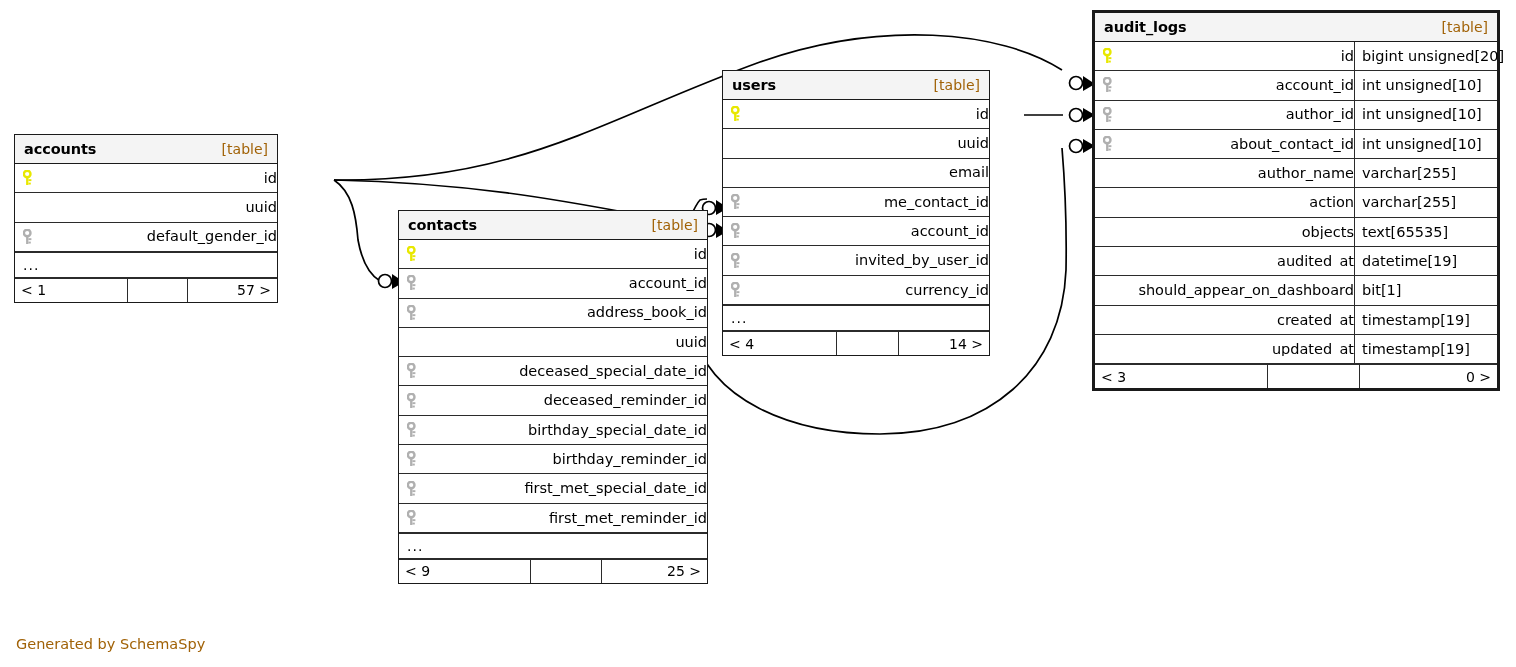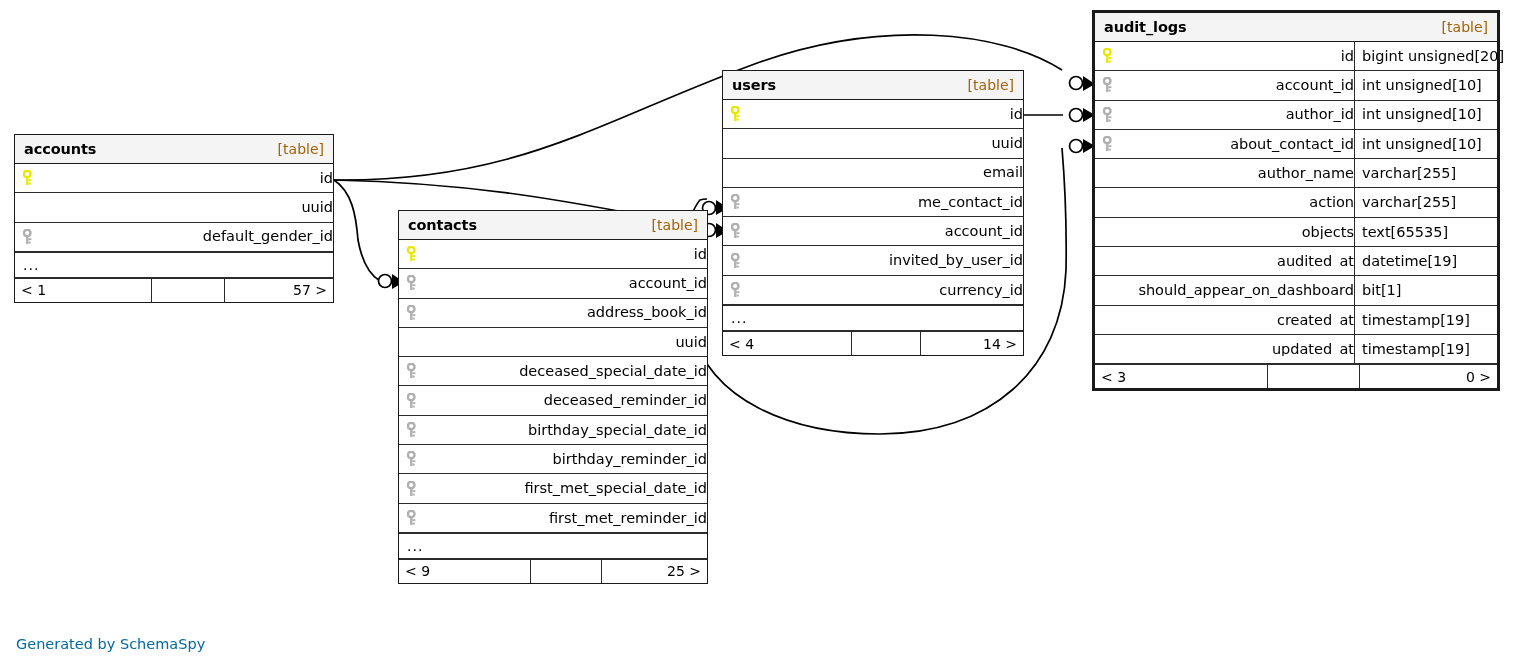--- a/index.html
+++ b/index.html
@@ -136,21 +136,21 @@
   }
   .footer-cell.fc-left  { flex: 0 0 43%; justify-content: flex-start; }
   .footer-cell.fc-mid   { flex: 0 0 23%; }
   .footer-cell.fc-right { flex: 1 1 auto; justify-content: flex-end; border-right: none; }
 
   .gen-note {
     position: absolute;
     left: 16px;
     top: 636px;
     font-size: 14.5px;
-    color: #0369a1;
+    color: #a16207;
   }
 </style>
 </head>
 <body>
 
 <div id="canvas">
 
   <svg class="edges" viewBox="0 0 1516 667" xmlns="http://www.w3.org/2000/svg">
     <g fill="none" stroke="#000000" stroke-width="1.7">
 
@@ -183,21 +183,21 @@
 
       <circle cx="709" cy="230" r="6.5" fill="#ffffff" stroke="#000000" stroke-width="1.7"></circle>
       <path d="M 716,223 L 728,231 L 716,238 Z" fill="#000000"></path>
 
       <circle cx="385" cy="281" r="6.5" fill="#ffffff" stroke="#000000" stroke-width="1.7"></circle>
       <path d="M 392,274 L 404,282 L 392,289 Z" fill="#000000"></path>
     </g>
   </svg>
 
   <div id="tables-layer">
-      <div class="table-box" style="left: 14px; top: 134px; width: 320px;">
+      <div class="table-box" style="left: 14px; top: 134px; width: 264px;">
         <div class="tbl-header">
           <span class="tbl-name">accounts</span>
           <span class="tbl-tag">[table]</span>
         </div>
         <div class="tbl-row">
           <span class="col-left">
             <span class="key-slot">
               <svg width="12" height="16" viewBox="0 0 12 16" aria-hidden="true">
                 <circle cx="4.2" cy="4" r="3.3" fill="none" stroke="#e8e800" stroke-width="2.4"></circle>
                 <rect x="3.1" y="6" width="2.3" height="9" fill="#e8e800"></rect>
@@ -362,21 +362,21 @@
             <span class="col-label">first_met_reminder_id</span>
           </span>
         </div>
         <div class="ellipsis-row">...</div>
         <div class="footer-row" style="border-top:1.3px solid #2b2b2b">
           <span class="footer-cell fc-left">&lt; 9</span>
           <span class="footer-cell fc-mid"></span>
           <span class="footer-cell fc-right">25 &gt;</span>
         </div>
       </div>
-      <div class="table-box" style="left: 722px; top: 70px; width: 302px;">
+      <div class="table-box" style="left: 722px; top: 70px; width: 268px;">
         <div class="tbl-header">
           <span class="tbl-name">users</span>
           <span class="tbl-tag">[table]</span>
         </div>
         <div class="tbl-row">
           <span class="col-left">
             <span class="key-slot">
               <svg width="12" height="16" viewBox="0 0 12 16" aria-hidden="true">
                 <circle cx="4.2" cy="4" r="3.3" fill="none" stroke="#e8e800" stroke-width="2.4"></circle>
                 <rect x="3.1" y="6" width="2.3" height="9" fill="#e8e800"></rect>

